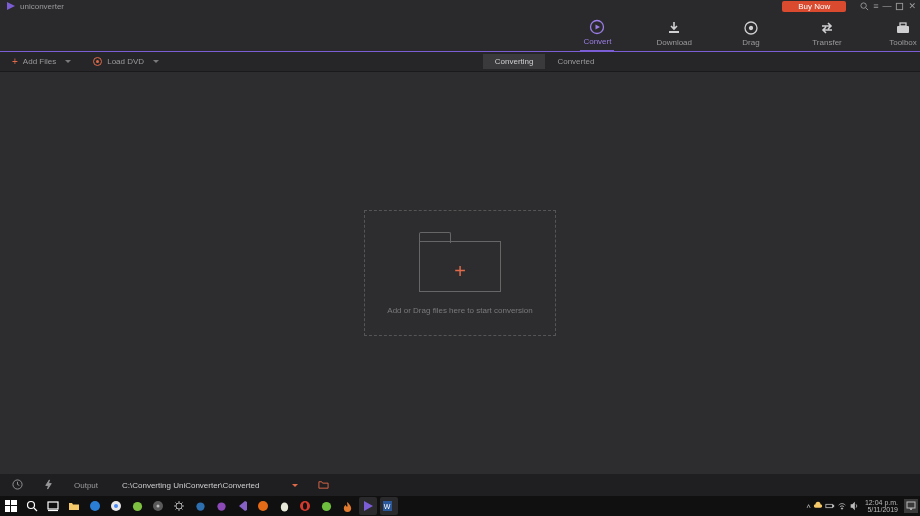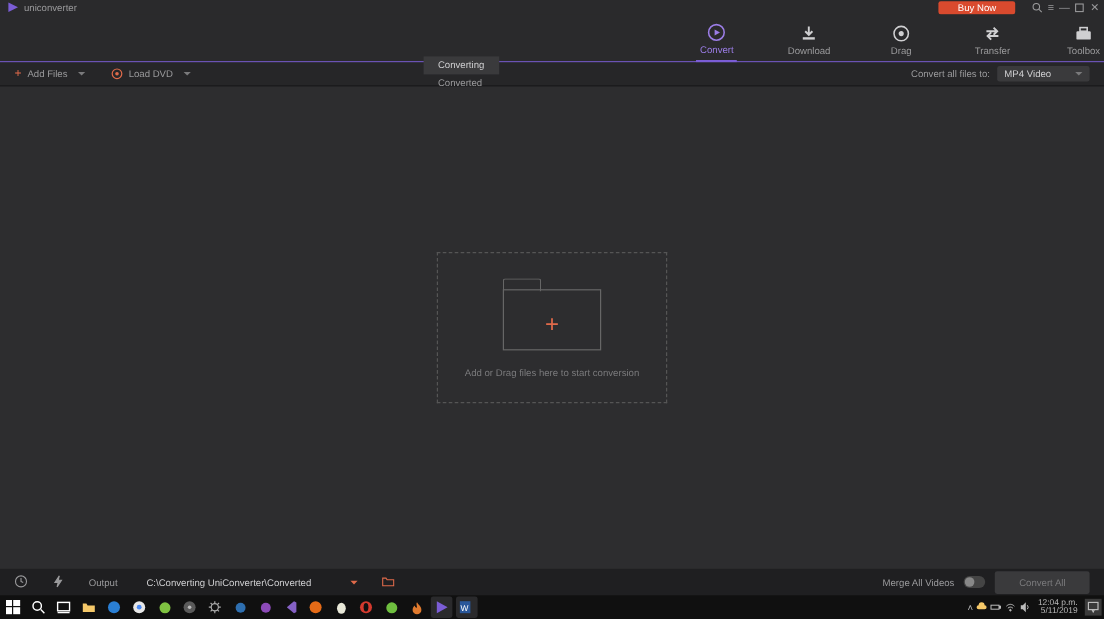--- a/index.html
+++ b/index.html
@@ -36,21 +36,21 @@
   .nav-item.active{color:var(--accent-light);border-bottom:2px solid var(--accent);margin-bottom:-1px;}
   .nav-item svg{width:16px;height:16px;}
   .nav-label{font-size:8px;}
   
   .toolbar{height:20px;background:var(--bg-dark);display:flex;align-items:center;padding:0 12px;border-bottom:1px solid #1a1a1c;}
   .tb-btn{display:flex;align-items:center;gap:5px;color:var(--text-dim);font-size:8px;margin-right:22px;cursor:pointer;}
   .tb-btn .plus{color:var(--orange);font-size:10px;line-height:1;}
   .tb-btn .disc{width:9px;height:9px;border:1px solid var(--orange);border-radius:50%;display:inline-block;position:relative;}
   .tb-btn .disc::after{content:"";position:absolute;inset:2px;border-radius:50%;background:var(--orange);}
   .tb-caret{width:0;height:0;border-left:3px solid transparent;border-right:3px solid transparent;border-top:3px solid var(--text-faint);margin-left:4px;}
-  .seg{display:flex;margin:4px auto;flex-direction:column;}
+  .seg{display:flex;margin:4px auto;}
   .seg-btn{background:var(--pill-on);font-size:8px;padding:3px 12px;color:var(--text);cursor:pointer;}
   .seg-btn + .seg-btn{background:transparent;color:var(--text-dim);}
   .tb-right{margin-left:auto;display:flex;align-items:center;gap:6px;font-size:8px;color:var(--text-dim);}
   .select{background:var(--pill-on);padding:2px 6px;border-radius:2px;display:flex;align-items:center;gap:16px;color:var(--text);min-width:70px;}
   
   .canvas{flex:1;display:flex;align-items:center;justify-content:center;}
   .drop{border:1px dashed #555;width:192px;height:126px;display:flex;flex-direction:column;align-items:center;justify-content:center;gap:14px;cursor:pointer;}
   .folder{width:82px;height:60px;position:relative;}
   .folder::before{content:"";position:absolute;top:0;left:0;width:30px;height:10px;border:1px solid #666;border-bottom:none;border-radius:2px 2px 0 0;}
   .folder::after{content:"";position:absolute;top:9px;left:0;right:0;bottom:0;border:1px solid #666;}
@@ -153,27 +153,20 @@
   </div>
   <div class="tb-btn">
     <span class="disc"></span>
     <span>Load DVD</span>
     <span class="tb-caret"></span>
   </div>
   <div class="seg">
     <div class="seg-btn">Converting</div>
     <div class="seg-btn">Converted</div>
   </div>
-  <div class="tb-right">
-    <span>Convert all files to:</span>
-    <div class="select">
-      <span>MP4 Video</span>
-      <span class="tb-caret"></span>
-    </div>
-  </div>
 </div>
 
 <div class="canvas">
   <div class="drop">
     <div class="folder">
       <span class="folder-plus">+</span>
     </div>
     <span class="drop-text">Add or Drag files here to start conversion</span>
   </div>
 </div>
@@ -191,25 +184,20 @@
       </svg>
   </span>
   <span class="out-label">Output</span>
   <span class="out-path">C:\Converting UniConverter\Converted</span>
   <span class="out-caret"></span>
   <span class="out-folder">
     <svg viewBox="0 0 12 12" stroke-width="1">
         <path d="M1 3h3l1 1.5h6V10H1z"></path>
       </svg>
   </span>
-  <div class="f-right">
-    <span class="merge">Merge All Videos</span>
-    <span class="toggle"></span>
-    <span class="convert-all">Convert All</span>
-  </div>
 </div>
 
 <div class="taskbar">
   <div class="task-items">
     <span class="ti">
         <svg width="12" height="12" viewBox="0 0 12 12">
           <rect x="0" y="0" width="5" height="5" fill="#fff"></rect>
           <rect x="6" y="0" width="6" height="5" fill="#fff"></rect>
           <rect x="0" y="6" width="5" height="6" fill="#fff"></rect>
           <rect x="6" y="6" width="6" height="6" fill="#fff"></rect>

